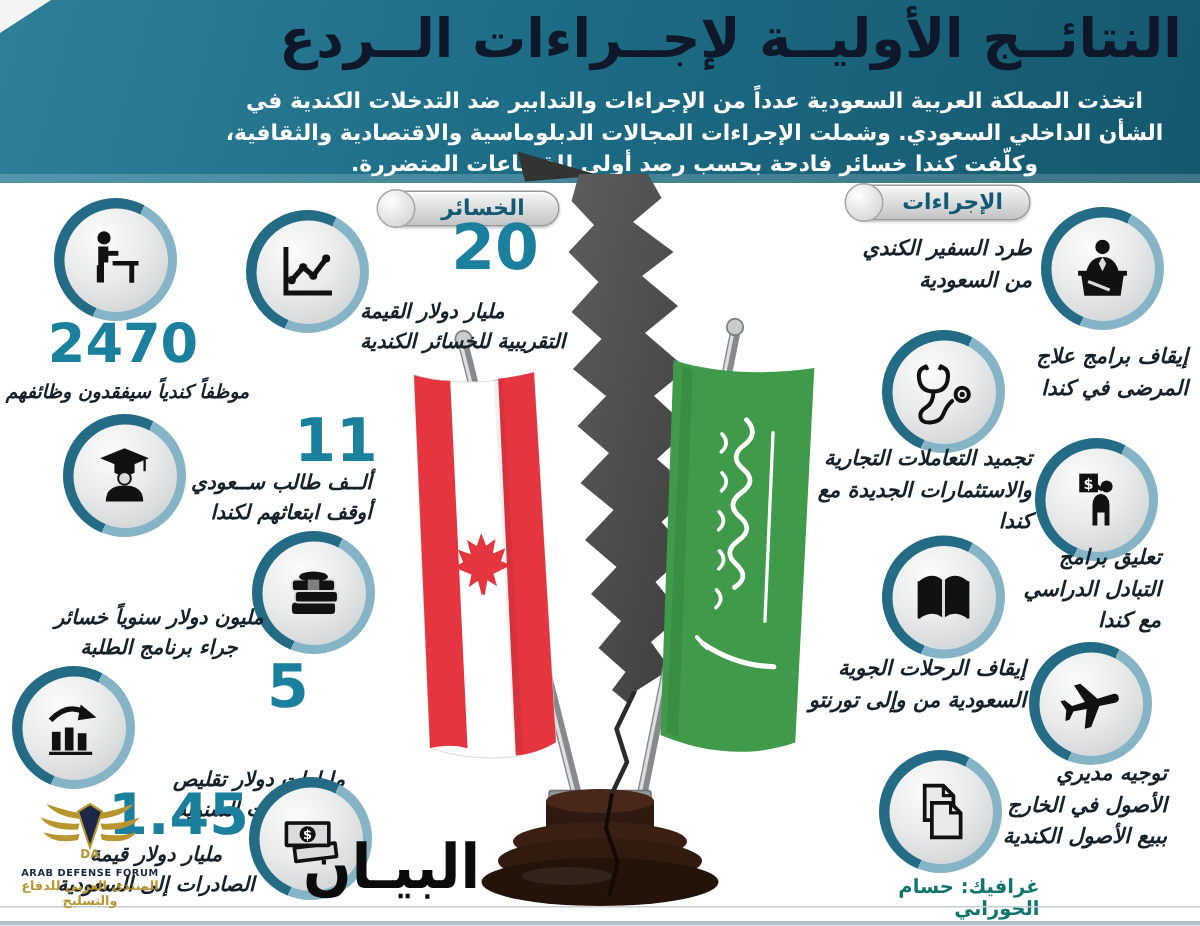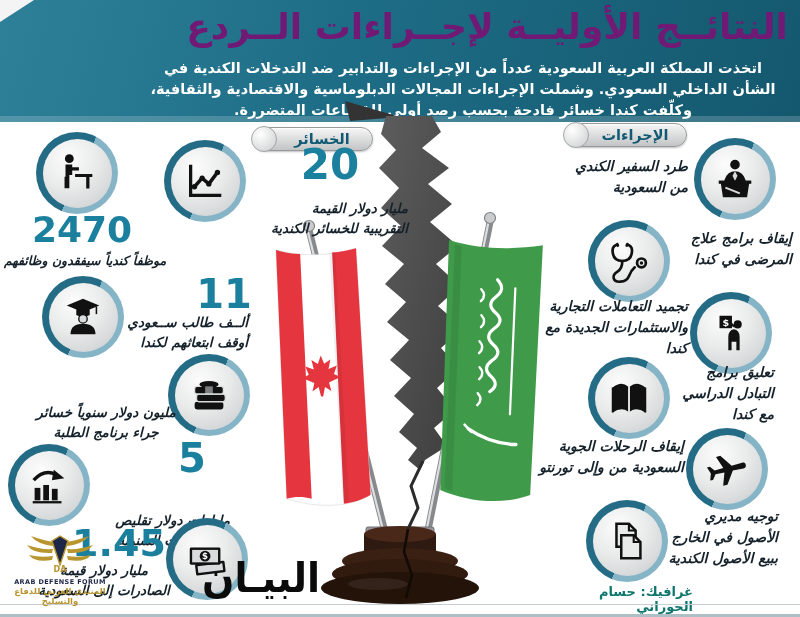--- a/index.html
+++ b/index.html
@@ -5,21 +5,21 @@
   html,body{margin:0;padding:0;background:#e8e8e8;}
   .stage{position:relative;width:800px;height:617px;background:#ffffff;overflow:hidden;
          font-family:"DejaVu Sans",sans-serif;}
   
   .header{position:absolute;left:0;top:0;width:800px;height:122px;
           background:linear-gradient(105deg,#2e8099 0%,#1d6c85 45%,#145а70 100%);
           background:linear-gradient(105deg,#2e8099 0%,#1d6c85 45%,#14586e 100%);}
   .header-sliver{position:absolute;left:0;top:0;width:0;height:0;
           border-top:22px solid #f4f4f4;border-right:34px solid transparent;}
   .header-shine{position:absolute;left:0;bottom:0;width:100%;height:6px;background:rgba(255,255,255,.18);}
-  .title{position:absolute;top:6px;left:180px;right:6px;text-align:center;color:#701a75;
+  .title{position:absolute;top:6px;left:180px;right:6px;text-align:center;color:#0f172a;
          font-size:36px;font-weight:bold;direction:rtl;letter-spacing:0;}
   .subtitle{position:absolute;top:58px;left:130px;right:4px;text-align:center;color:#fff;
          font-size:14.5px;font-weight:bold;line-height:1.45;white-space:pre-line;direction:rtl;}
   
   .pill{position:absolute;height:22px;border-radius:12px;border:1px solid #97999b;
         background:linear-gradient(#f6f6f6,#c3c4c5);
         box-shadow:inset 0 1px 1px rgba(255,255,255,.9),0 1px 2px rgba(0,0,0,.25);}
   .pill .knob{position:absolute;left:-3px;top:-2px;width:24px;height:24px;border-radius:50%;
         background:radial-gradient(circle at 35% 30%,#ffffff,#d8d9da 75%);border:1px solid #a3a5a7;}
   .pill .pill-label{position:absolute;left:22px;right:4px;top:0;bottom:0;display:flex;
@@ -143,21 +143,21 @@
         <path d="M9 7 v32 h32" stroke="#111" stroke-width="3.4" fill="none"></path>
         <path d="M13 30 L21 21 L28 27 L37 15" stroke="#111" stroke-width="3.6" fill="none"></path>
         <circle cx="13" cy="30" r="2.8" fill="#111"></circle>
           <circle cx="21" cy="21" r="2.8" fill="#111"></circle>
         <circle cx="28" cy="27" r="2.8" fill="#111"></circle>
           <circle cx="37" cy="15" r="2.8" fill="#111"></circle>
       </svg>
     </div>
   </div>
   <div class="num" style="left:282px;top:144px;width:96px;font-size:42px;">20</div>
-  <div class="cap t-center" style="left:226px;top:198px;width:182px;text-align:right;">مليار دولار القيمة
+  <div class="cap t-center" style="left:240px;top:198px;width:182px;text-align:left;">مليار دولار القيمة
 التقريبية للخسائر الكندية</div>
 
   <div class="circle" style="left:36px;top:132px;">
     <div class="inner">
       <svg class="glyph" viewBox="0 0 48 48">
         <circle cx="16" cy="9" r="4.6" fill="#111"></circle>
         <path d="M12 15 h7 v11 h-3 v14 h-5 V28 h1 z" fill="#111"></path>
         <path d="M17 18 h9 v3.4 h-9 z" fill="#111"></path>
         <path d="M22 25 h18 v3.2 h-3 v12 h-3.4 V28.2 H22 z" fill="#111"></path>
       </svg>

